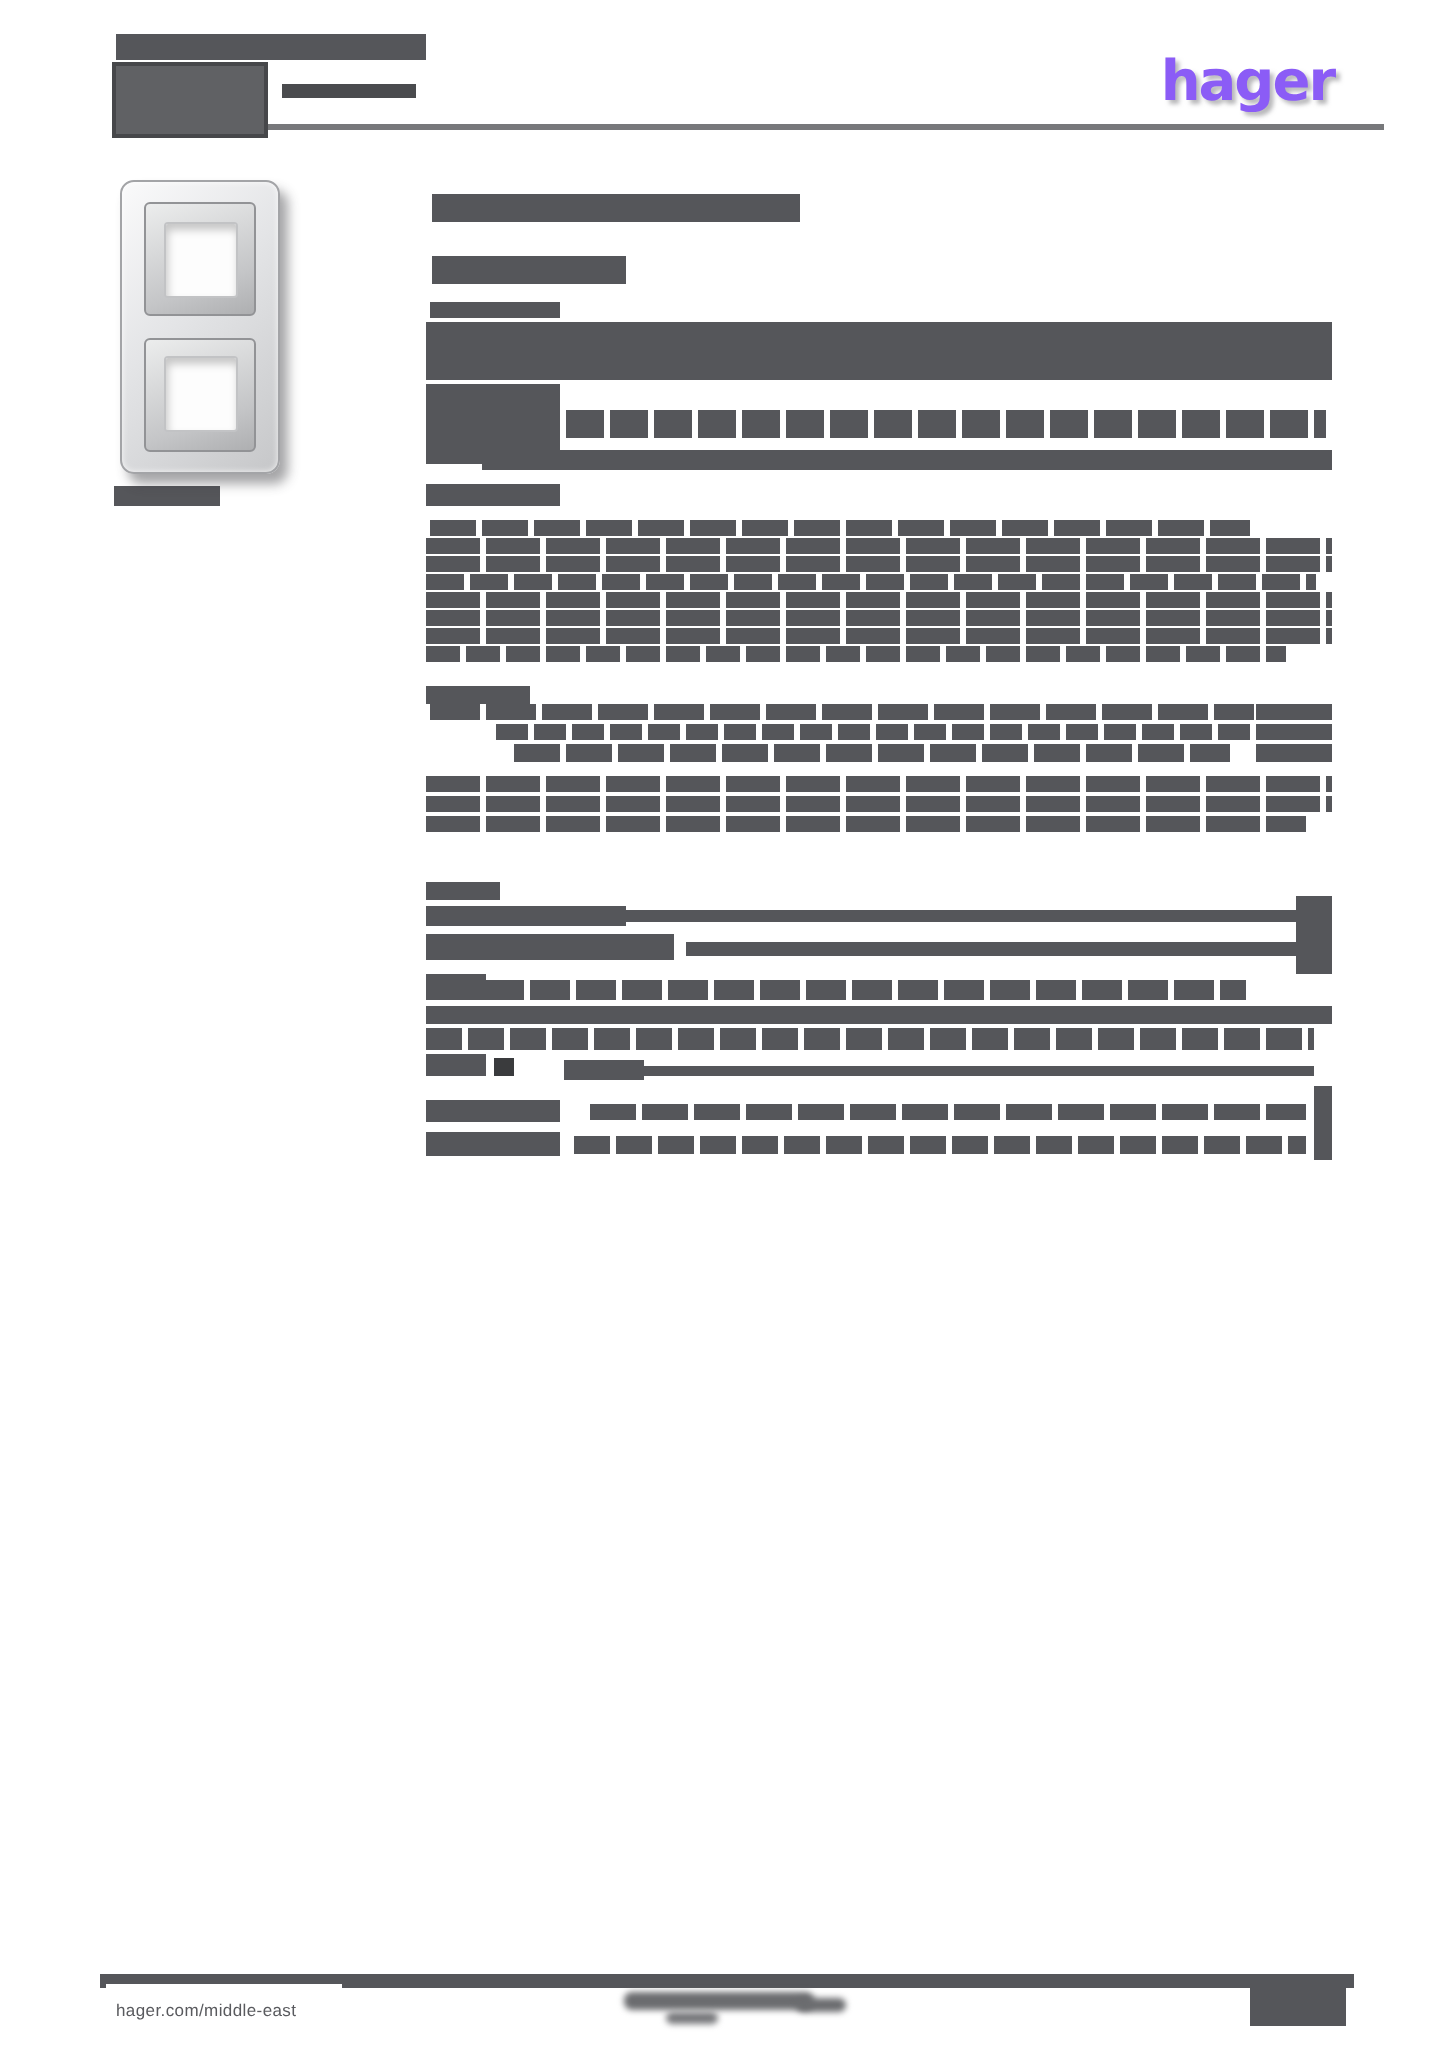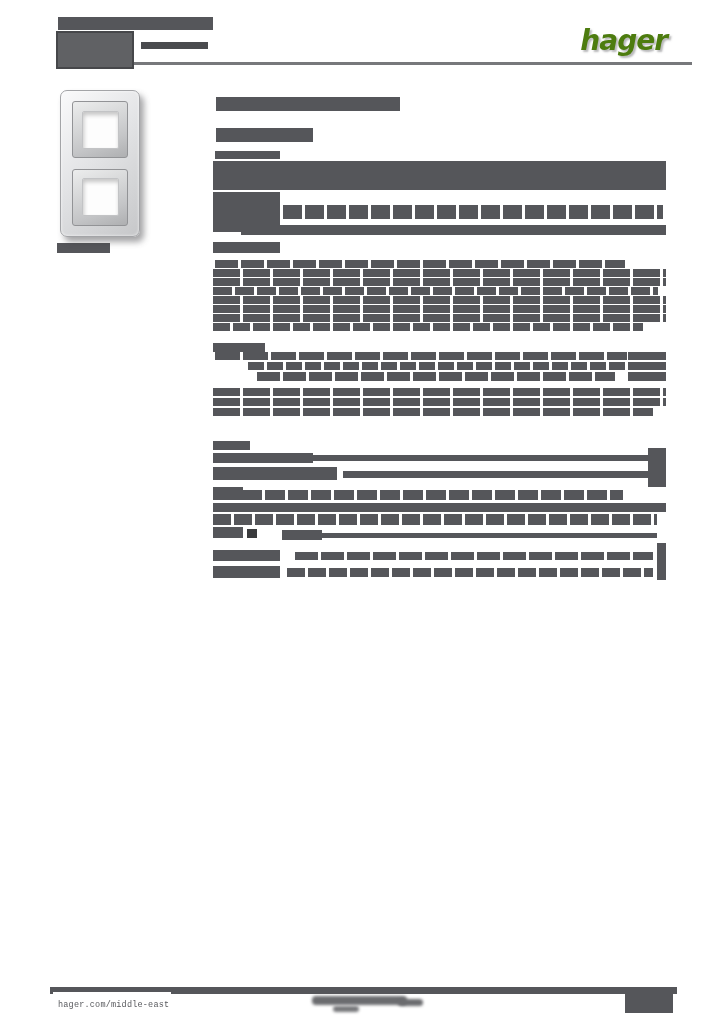--- a/index.html
+++ b/index.html
@@ -37,21 +37,21 @@
     box-shadow:inset 1px 3px 4px rgba(0,0,0,0.22);
   }
   
   .site-box{
     position:absolute;left:53px;top:992px;width:118px;height:25px;
     background:#ffffff;z-index:6;display:flex;align-items:center;
     box-sizing:border-box;padding-left:5px;
   }
   .site-box span{
     font-size:8.5px;color:#595a5e;letter-spacing:0.2px;
-    font-family:Liberation Mono, monospace;
+    font-family:Liberation Sans, sans-serif;
   }
   #redaction-layer{position:absolute;inset:0;}
 </style>
 </head>
 <body>
 
 <div class="page">
 
   <div id="redaction-layer">
       <div class="bar" style="left: 58px; top: 17px; width: 155px; height: 13px; background: rgb(85, 86, 90);"></div>
@@ -104,21 +104,21 @@
       <div class="bar" style="left: 657px; top: 543px; width: 9px; height: 37px; background: rgb(85, 86, 90);"></div>
       <div class="bar" style="left: 213px; top: 566px; width: 67px; height: 12px; background: rgb(85, 86, 90);"></div>
       <div class="bar" style="left: 287px; top: 568px; width: 366px; height: 9px; background-image: repeating-linear-gradient(90deg, rgb(85, 86, 90) 0px, rgb(85, 86, 90) 18px, rgba(0, 0, 0, 0) 18px, rgba(0, 0, 0, 0) 21px);"></div>
       <div class="bar" style="left: 50px; top: 987px; width: 627px; height: 7px; background: rgb(85, 86, 90);"></div>
       <div class="bar" style="left: 625px; top: 994px; width: 48px; height: 19px; background: rgb(85, 86, 90);"></div>
       <div class="bar" style="left: 312px; top: 996px; width: 95px; height: 9px; background: rgb(107, 108, 111); filter: blur(1.5px); border-radius: 4px;"></div>
       <div class="bar" style="left: 398px; top: 999px; width: 25px; height: 7px; background: rgb(107, 108, 111); filter: blur(1.5px); border-radius: 4px;"></div>
       <div class="bar" style="left: 333px; top: 1006px; width: 26px; height: 6px; background: rgb(119, 120, 123); filter: blur(1.5px); border-radius: 4px;"></div>
     </div>
 
-  <div class="logo" id="logo" style="color: #4d7c0f; font-style: italic;">hager</div>
+  <div class="logo" id="logo" style="color: #8b5cf6;">hager</div>
 
   <div class="frame-outer" aria-label="Two-gang vertical wall cover frame, silver/aluminium finish">
     <div class="frame-window">
       <div class="frame-hole"></div>
     </div>
     <div class="frame-window">
       <div class="frame-hole"></div>
     </div>
   </div>
 

